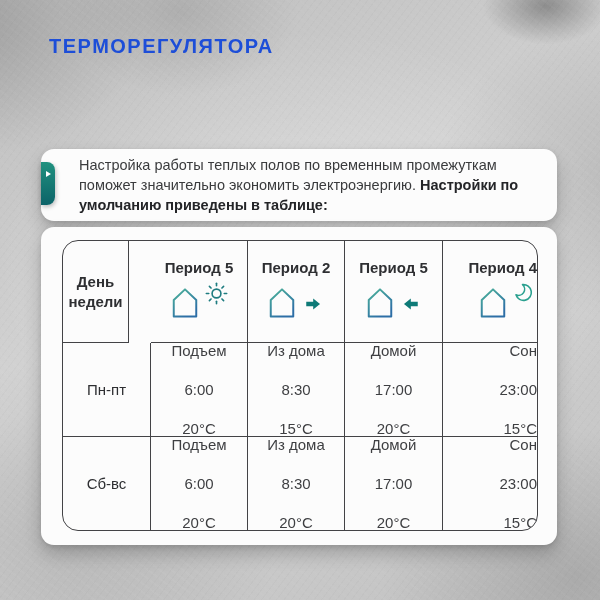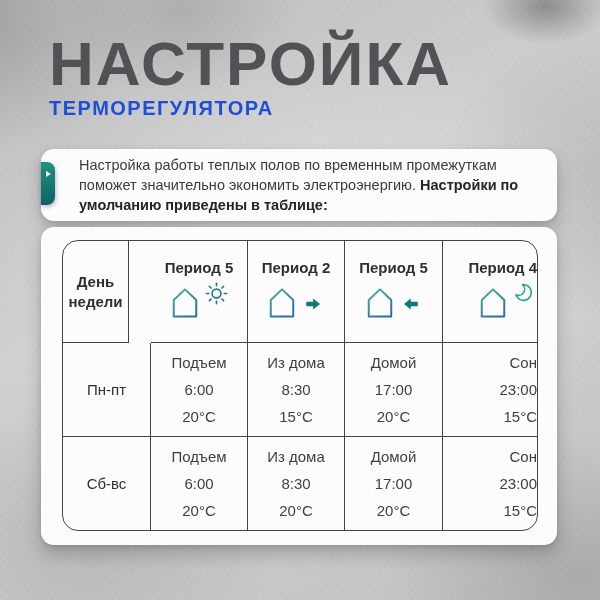--- a/index.html
+++ b/index.html
@@ -77,39 +77,38 @@
   .cell.row-last{ border-bottom:none; }
   .corner{ font-weight:700; font-size:15px; color:#2e2f32; line-height:1.3; max-width:66px; }
   .day{ font-weight:400; font-size:15px; color:#2e2f32; }
   .plabel{ font-weight:700; font-size:15px; color:#2e2f32; margin-bottom:6px; }
   .picon{ position:relative; width:60px; height:42px; }
   .house{ position:absolute; left:1px; top:4px; width:30px; height:34px; }
   .sun{ position:absolute; right:1px; top:0px; width:23px; height:23px; }
   .arrow{ position:absolute; right:4px; top:13px; width:18px; height:18px; }
   .moon{ position:absolute; right:3px; top:0px; width:21px; height:21px;
          transform:scaleX(-1) rotate(12deg); }
-  .sched{ gap:12px; }
+  .sched{ gap:24px; }
   .cname,.ctime,.ctemp{ font-size:15px; color:#3e3f42; line-height:1; }
 </style>
 </head>
 <body>
 
 <svg width="0" height="0" style="position:absolute" aria-hidden="true">
   <defs>
     <linearGradient id="houseGrad" x1="0" y1="0" x2="0.55" y2="1">
       <stop offset="0" stop-color="#4cb399"></stop>
       <stop offset="1" stop-color="#2d6ea6"></stop>
     </linearGradient>
   </defs>
 </svg>
 
 <div class="grain"></div>
 
 <div class="titles">
-  <div class="title-main">НАСТРОЙКА</div>
   <div class="title-sub">ТЕРМОРЕГУЛЯТОРА</div>
 </div>
 
 <div class="card info-card">
   <div class="bookmark">
     <div class="bookmark-tri"></div>
   </div>
   <div class="info-text"><span>Настройка работы теплых полов по временным промежуткам поможет значительно экономить электроэнергию. </span><b>Настройки по умолчанию приведены в таблице:</b></div>
 </div>
 

